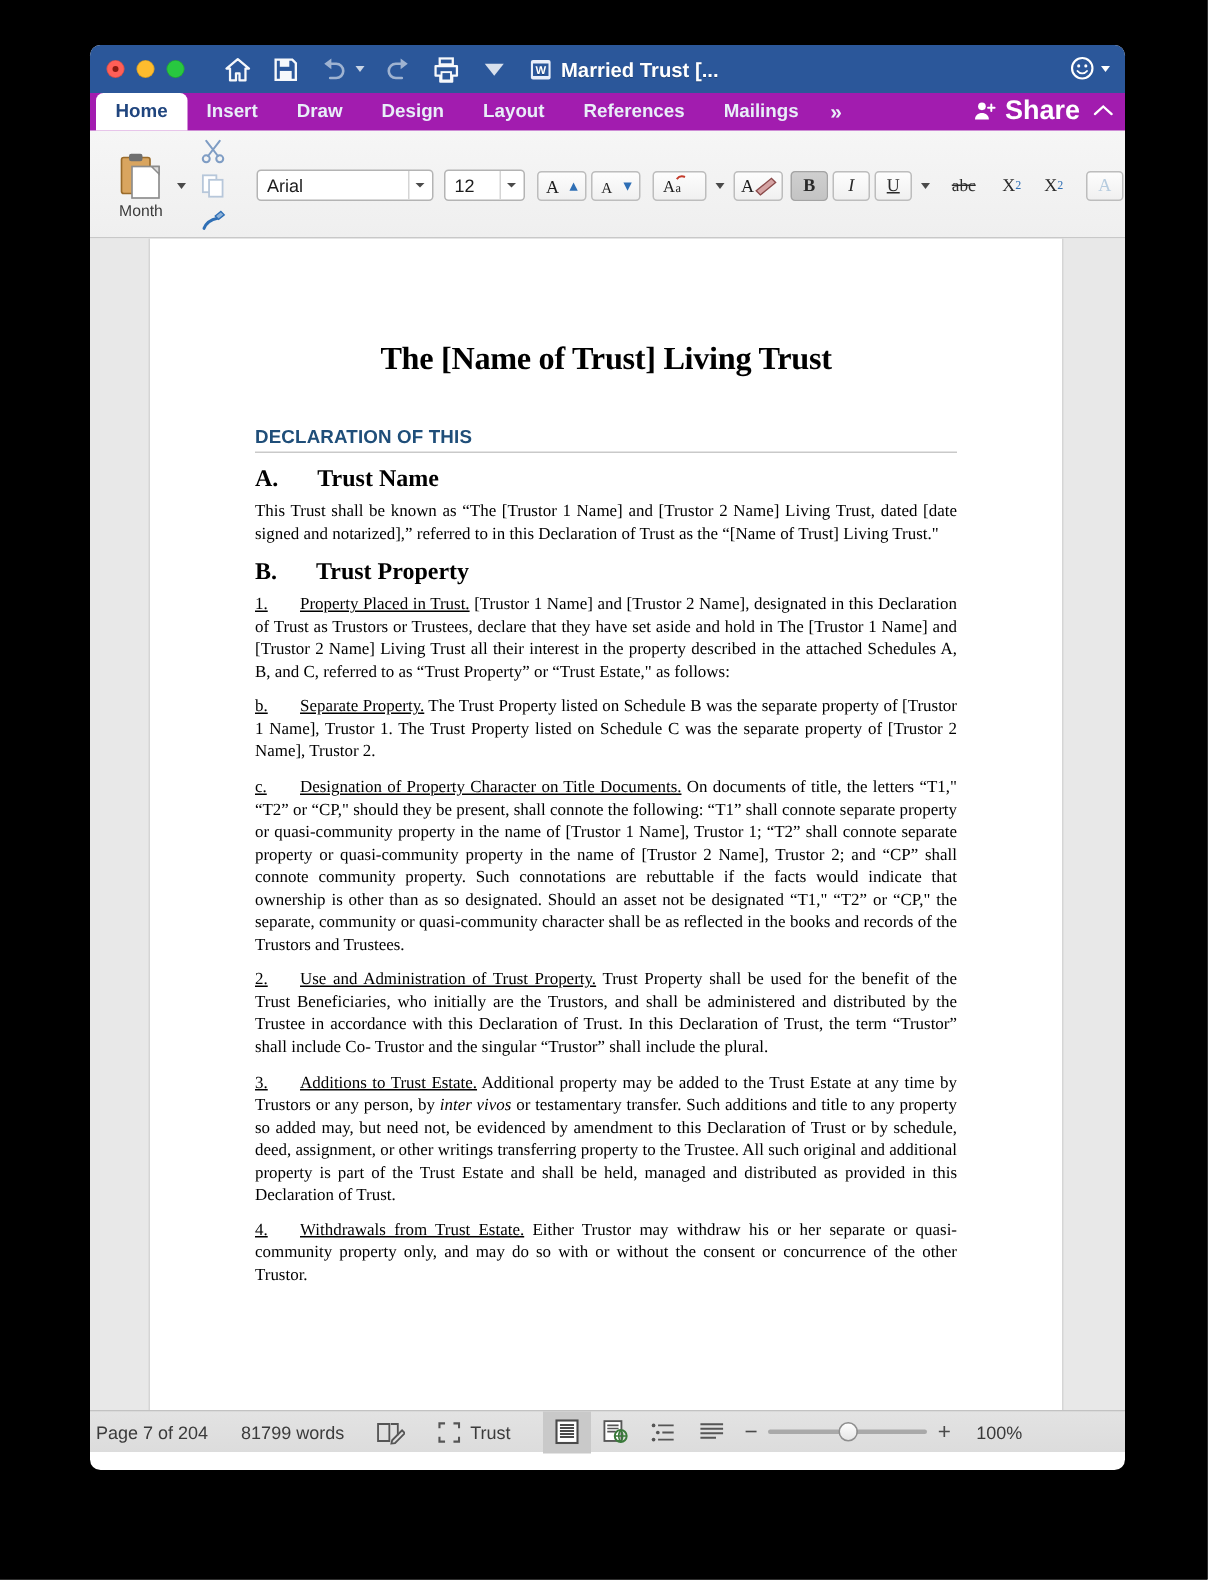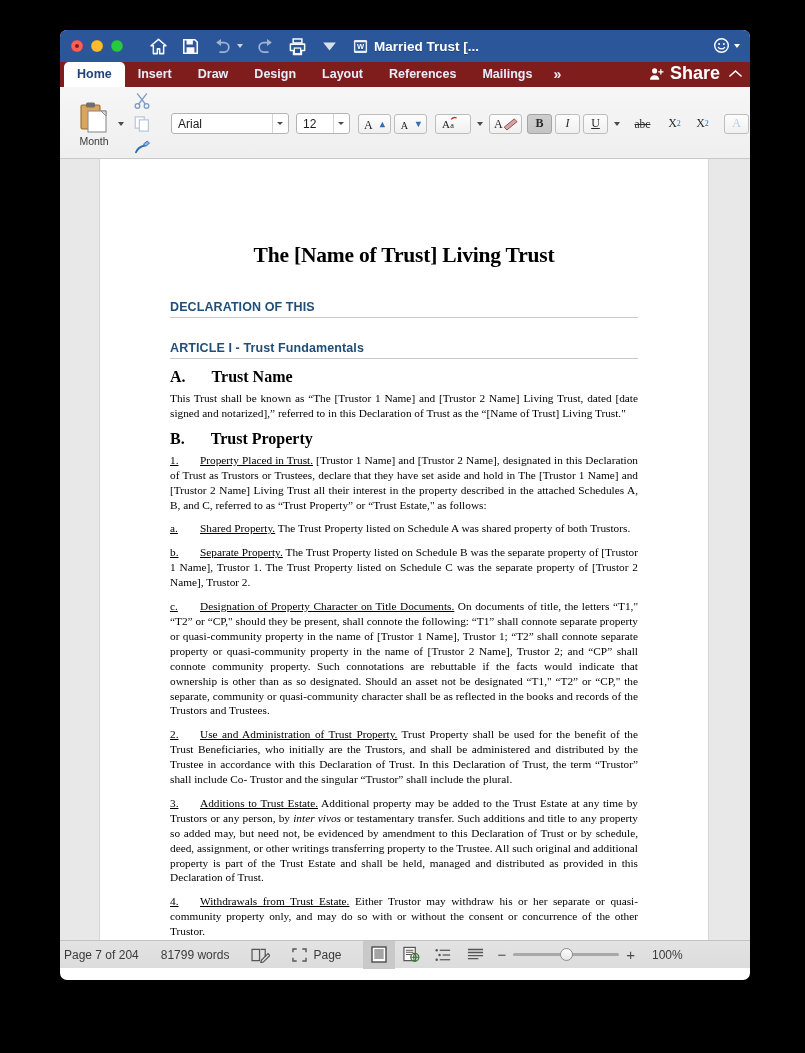--- a/index.html
+++ b/index.html
@@ -61,21 +61,21 @@
     color: #b9c8df; font-size: 12px;
   }
   .searchbox svg { flex:none; }
   .search-ph { color:#adbdd6; font-size:12.5px; }
   .smiley-wrap{ position:absolute; right:10px; top:6px; display:flex; align-items:center; gap:3px;}
   .smiley { width:19px;height:19px;display:block;}
 
   
   .tabstrip {
     height: 25px;
-    background: #7f1d1d;
+    background: #a21caf;
     display:flex; align-items:flex-end;
     padding-left: 0px;
     position: relative;
   }
   .tab {
     color:#e8eef8; font-size:12.5px; font-weight:600;
     padding: 0 13px; height:25px; line-height:25px;
     white-space:nowrap;
   }
   .tab.active {
@@ -140,21 +140,21 @@
     background: #e8e8e8;
     position: relative;
     overflow: hidden;
   }
   .page {
     position:absolute; left: 40px; top: 0px;
     width: 608px; min-height: 790px;
     background:#fff;
     box-shadow: 0 0 0 1px #d5d5d5;
   }
-  .page-inner { padding: 68px 70px 0 70px; margin-top: 16px; }
+  .page-inner { padding: 68px 70px 0 70px; }
 
   .doc-h1 {
     text-align:center;
     font-family: "Liberation Serif", serif;
     font-size: 21.5px; font-weight: 700; color:#000;
     letter-spacing: -0.2px;
     margin-bottom: 32px;
   }
   .doc-h2 {
     font-family: "Liberation Sans", sans-serif;
@@ -508,34 +508,32 @@
     </div>
 
     <div class="canvas">
       <div class="page">
         <div class="page-inner">
 
           <div class="doc-h1">The [Name of Trust] Living Trust</div>
 
           <div class="doc-h2">DECLARATION OF THIS</div>
 
-          <div class="doc-h2 art"><span>ARTICLE I - Trust Fundamentals</span></div>
 
           <div class="lvlA">
             <span>A.</span><span class="sp"></span><span>Trust Name</span>
           </div>
           <div class="p">This Trust shall be known as “The [Trustor 1 Name] and [Trustor 2 Name] Living Trust, dated [date signed and notarized],” referred to in this Declaration of Trust as the “[Name of Trust] Living Trust."</div>
 
           <div class="lvlA">
             <span>B.</span><span class="sp"></span><span>Trust Property</span>
           </div>
 
           <div id="items-host">
               <div class="p"><span class="num">1.</span><span class="u">Property Placed in Trust.</span><span> [Trustor 1 Name] and [Trustor 2 Name], designated in this Declaration of Trust as Trustors or Trustees, declare that they have set aside and hold in The [Trustor 1 Name] and [Trustor 2 Name] Living Trust all their interest in the property described in the attached Schedules A, B, and C, referred to as “Trust Property” or “Trust Estate," as follows:</span></div>
-              <div class="p"><span class="num">a.</span><span class="u">Shared Property.</span><span> The Trust Property listed on Schedule A was shared property of both Trustors.</span></div>
               <div class="p"><span class="num">b.</span><span class="u">Separate Property.</span><span> The Trust Property listed on Schedule B was the separate property of [Trustor 1 Name], Trustor 1. The Trust Property listed on Schedule C was the separate property of [Trustor 2 Name], Trustor 2.</span></div>
               <div class="p"><span class="num">c.</span><span class="u">Designation of Property Character on Title Documents.</span><span> On documents of title, the letters “T1," “T2” or “CP," should they be present, shall connote the following: “T1” shall connote separate property or quasi-community property in the name of [Trustor 1 Name], Trustor 1; “T2” shall connote separate property or quasi-community property in the name of [Trustor 2 Name], Trustor 2; and “CP” shall connote community property. Such connotations are rebuttable if the facts would indicate that ownership is other than as so designated. Should an asset not be designated “T1," “T2” or “CP," the separate, community or quasi-community character shall be as reflected in the books and records of the Trustors and Trustees.</span></div>
               <div class="p"><span class="num">2.</span><span class="u">Use and Administration of Trust Property.</span><span> Trust Property shall be used for the benefit of the Trust Beneficiaries, who initially are the Trustors, and shall be administered and distributed by the Trustee in accordance with this Declaration of Trust. In this Declaration of Trust, the term “Trustor” shall include Co- Trustor and the singular “Trustor” shall include the plural.</span></div>
               <div class="p"><span class="num">3.</span><span class="u">Additions to Trust Estate.</span><span> Additional property may be added to the Trust Estate at any time by Trustors or any person, by <span class="it">inter vivos</span> or testamentary transfer. Such additions and title to any property so added may, but need not, be evidenced by amendment to this Declaration of Trust or by schedule, deed, assignment, or other writings transferring property to the Trustee. All such original and additional property is part of the Trust Estate and shall be held, managed and distributed as provided in this Declaration of Trust.</span></div>
               <div class="p"><span class="num">4.</span><span class="u">Withdrawals from Trust Estate.</span><span> Either Trustor may withdraw his or her separate or quasi-community property only, and may do so with or without the consent or concurrence of the other Trustor.</span></div>
             </div>
 
         </div>
       </div>
     </div>
@@ -547,21 +545,21 @@
         <svg width="19" height="16" viewBox="0 0 20 17">
             <path d="M1 2.5h8v12H1z" fill="none" stroke="#555" stroke-width="1.3"></path>
             <path d="M10 2.5h5v8" fill="none" stroke="#555" stroke-width="1.3"></path>
             <path d="M11 14 18 7l2 2-7 7-2.6.6z" fill="none" stroke="#555" stroke-width="1.3"></path>
           </svg>
       </span>
       <span class="sb-item sb-ic" style="gap:6px;display:flex">
         <svg width="15" height="14" viewBox="0 0 16 15">
             <path d="M1 4.5V1h4M15 4.5V1h-4M1 10.5V14h4M15 10.5V14h-4" fill="none" stroke="#555" stroke-width="1.5"></path>
           </svg>
-        <span>Page</span>
+        <span>Trust</span>
       </span>
       <span class="viewbtn on">
         <svg width="16" height="17" viewBox="0 0 16 17">
             <rect x="1" y="1" width="14" height="15" fill="#fff" stroke="#4a4a4a" stroke-width="1.4"></rect>
             <path d="M3.3 4h9.4M3.3 6h9.4M3.3 8h9.4M3.3 10h9.4M3.3 12h9.4" stroke="#4a4a4a" stroke-width="1.2"></path>
           </svg>
       </span>
       <span class="viewbtn">
         <svg width="17" height="17" viewBox="0 0 18 17">
             <rect x="1" y="1" width="12" height="14" fill="#fff" stroke="#555" stroke-width="1.3"></rect>

